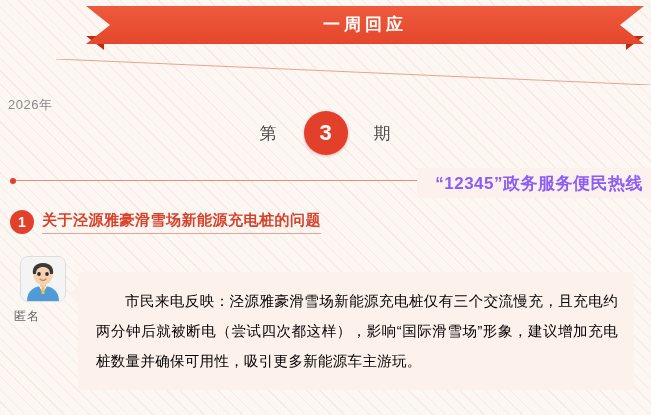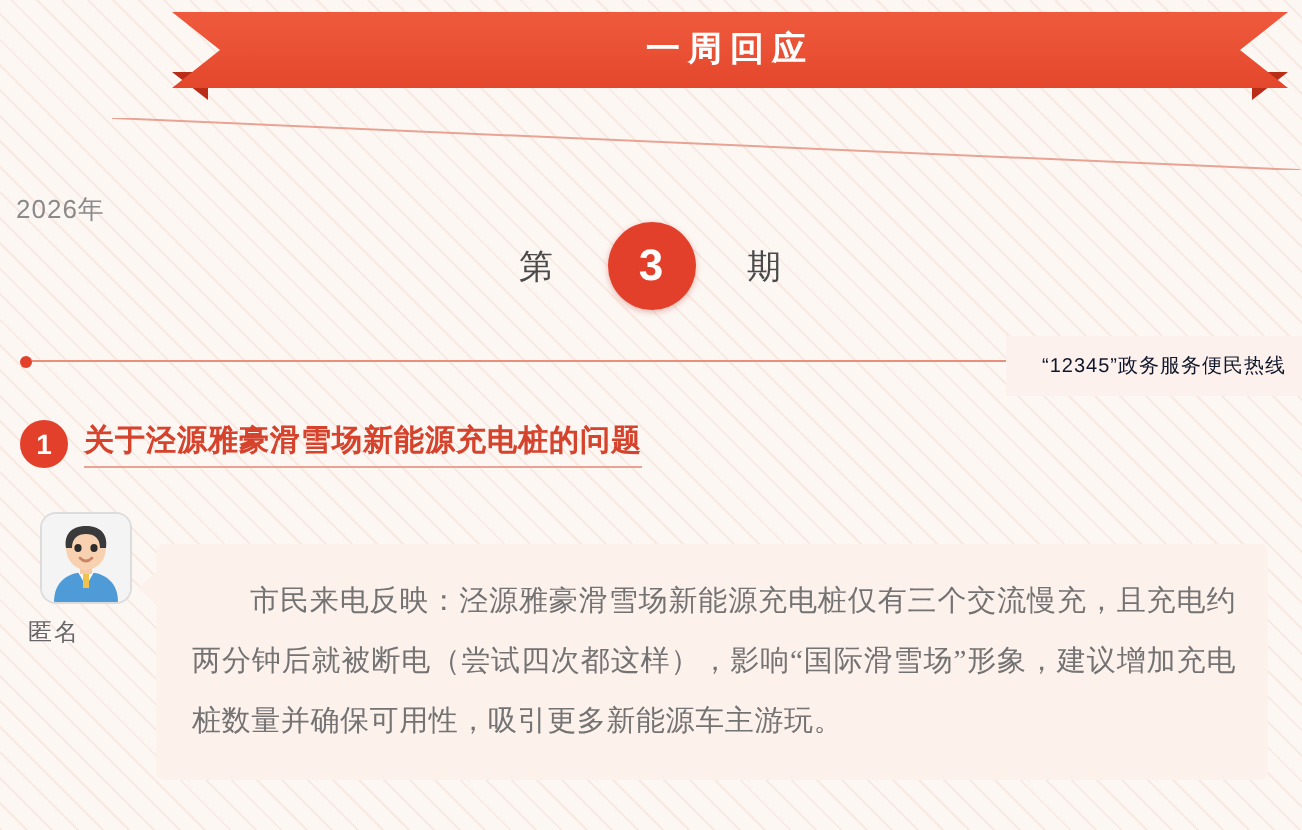--- a/index.html
+++ b/index.html
@@ -157,23 +157,23 @@
     position: absolute;
     right: 0px;
     top: 168px;
     height: 30px;
     padding: 0 8px 0 18px;
     background: #fdf1ee;
     display: flex;
     align-items: center;
   }
   .hotline-text {
-    font-size: 10px;
-    color: #0f172a;
-    font-weight: normal;
+    font-size: 17px;
+    color: #8b5cf6;
+    font-weight: bold;
     letter-spacing: 0.5px;
     white-space: nowrap;
   }
 
   
   .q-head {
     position: absolute;
     left: 10px;
     top: 210px;
     display: flex;
@@ -245,26 +245,25 @@
     left: -9px;
     top: 14px;
     width: 0;
     height: 0;
     border-top: 8px solid transparent;
     border-bottom: 8px solid transparent;
     border-right: 9px solid #fdf1ec;
   }
   .bubble-text {
     font-size: 14.5px;
-    color: #737373;
+    color: #000000;
     line-height: 30px;
     text-indent: 2em;
     text-align: justify;
     letter-spacing: 0.3px;
-    font-family: Liberation Serif, serif;
   }
 </style>
 </head>
 <body>
 
 <div class="page">
 
   <div class="banner-wrap">
     <div class="banner-tail-left"></div>
     <div class="banner-tail-right"></div>

